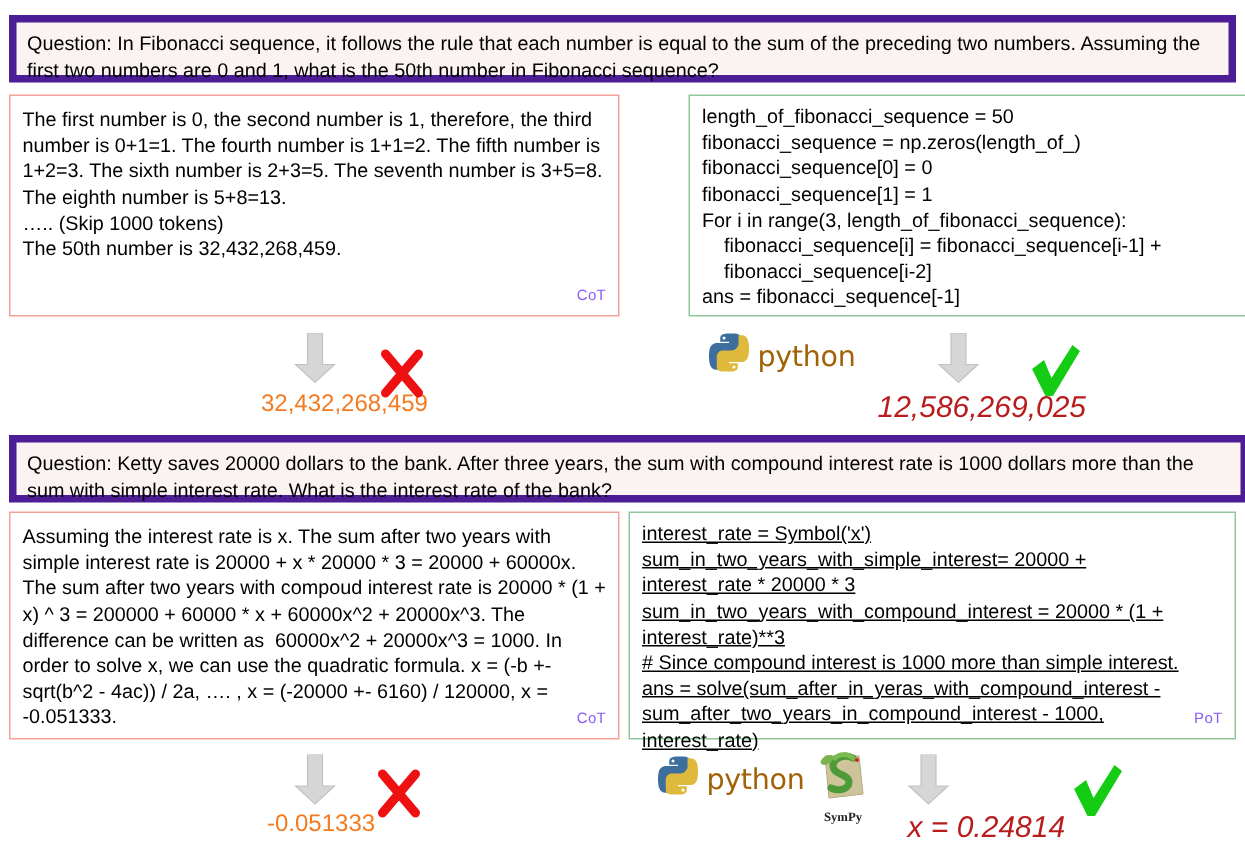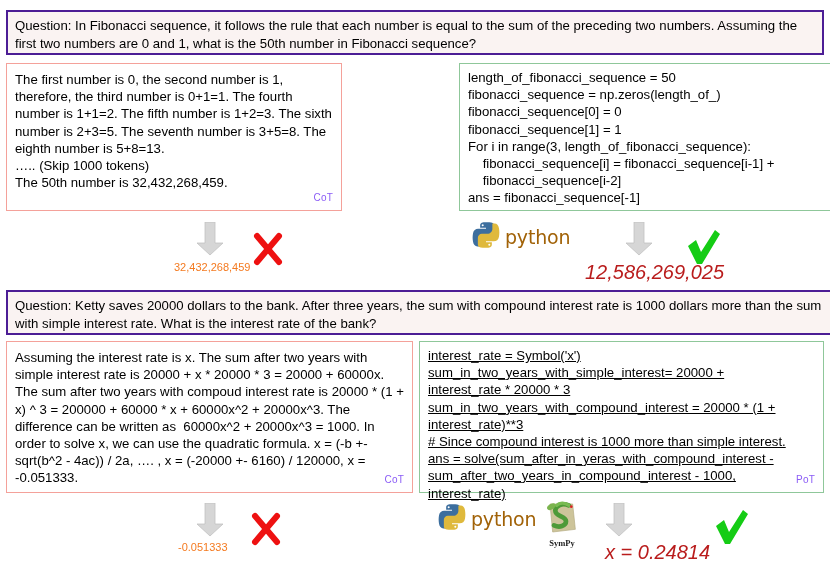--- a/index.html
+++ b/index.html
@@ -13,21 +13,21 @@
     position: relative;
     font-family: "Liberation Sans", sans-serif;
     color: #000000;
     overflow: hidden;
   }
   .panel { position: absolute; box-sizing: border-box; }
 
   
   .question-box {
     background: #faf3f2;
-    border: 2px solid #4c1d95;
+    border: 5px solid #4c1d95;
     padding: 5px 7px 5px 7px;
     font-size: 13.2px;
     line-height: 17.5px;
   }
 
   
   .cot-box {
     background: #ffffff;
     border: 1.4px solid #f4a19a;
     padding: 7px 8px 4px 8px;
@@ -50,21 +50,21 @@
     position: absolute;
     right: 8px;
     bottom: 4px;
     letter-spacing: 0.2px;
   }
 
   
   .answer-wrong {
     position: absolute;
     color: #f47a20;
-    font-size: 11px;
+    font-size: 16px;
     white-space: nowrap;
   }
   .answer-right {
     position: absolute;
     color: #b91c1c;
     font-size: 20px;
     white-space: nowrap;
     font-style: italic;
   }
 
@@ -94,21 +94,21 @@
     font-weight: bold;
   }
 </style>
 </head>
 <body>
 
 <div class="panel question-box" style="left:6px; top:10px; width:818px; height:45px;">
   <span>Question: In Fibonacci sequence, it follows the rule that each number is equal to the sum of the preceding two numbers. Assuming the first two numbers are 0 and 1, what is the 50th number in Fibonacci sequence?</span>
 </div>
 
-<div class="panel cot-box" style="left:6px; top:63px; width:336px; height:148px;">
+<div class="panel cot-box" style="left:6px; top:63px; width:407px; height:148px;">
   <span class="box-body">The first number is 0, the second number is 1, therefore, the third number is 0+1=1. The fourth number is 1+1=2. The fifth number is 1+2=3. The sixth number is 2+3=5. The seventh number is 3+5=8. The eighth number is 5+8=13.
 ….. (Skip 1000 tokens)
 The 50th number is 32,432,268,459.</span>
   <span class="tag">CoT</span>
 </div>
 
 <div class="panel pot-box" style="left:419px; top:63px; width:405px; height:148px;margin-left:40px;">
   <span class="box-body">length_of_fibonacci_sequence = 50
 fibonacci_sequence = np.zeros(length_of_)
 fibonacci_sequence[0] = 0

